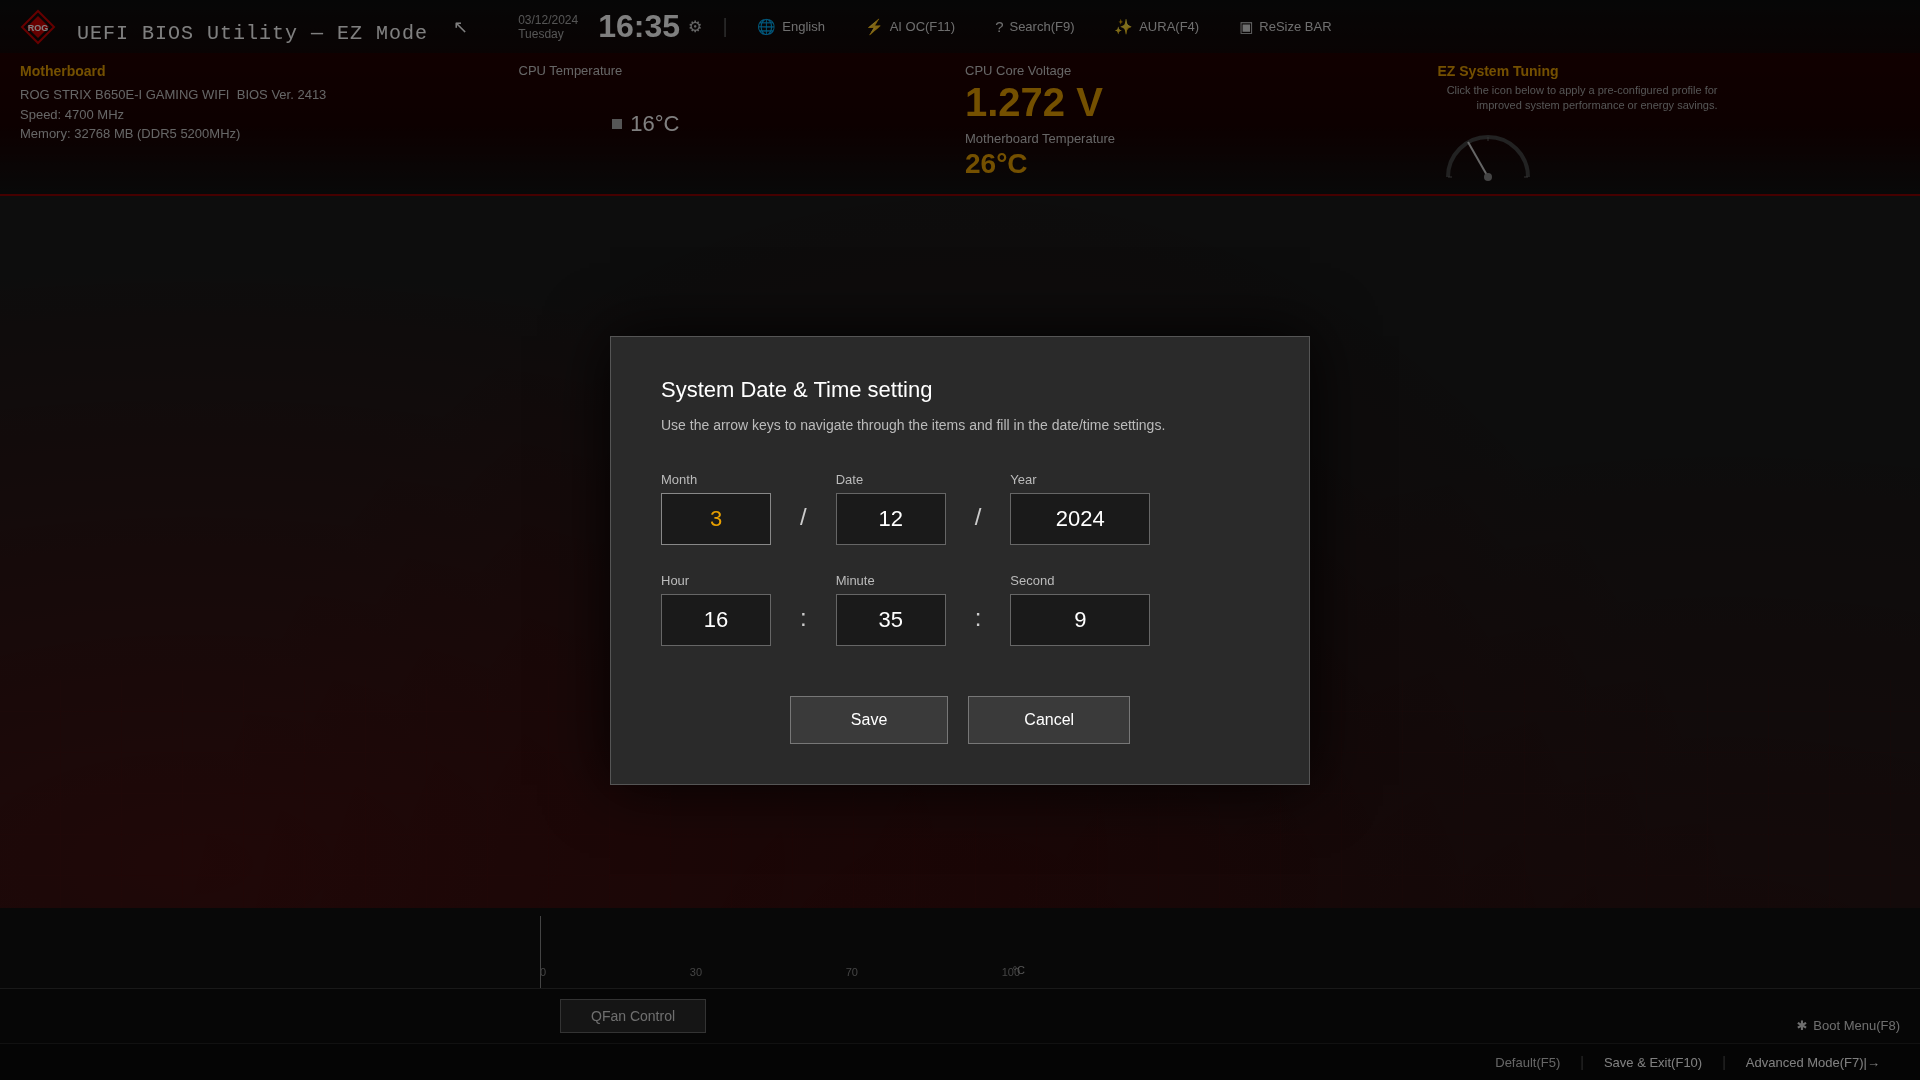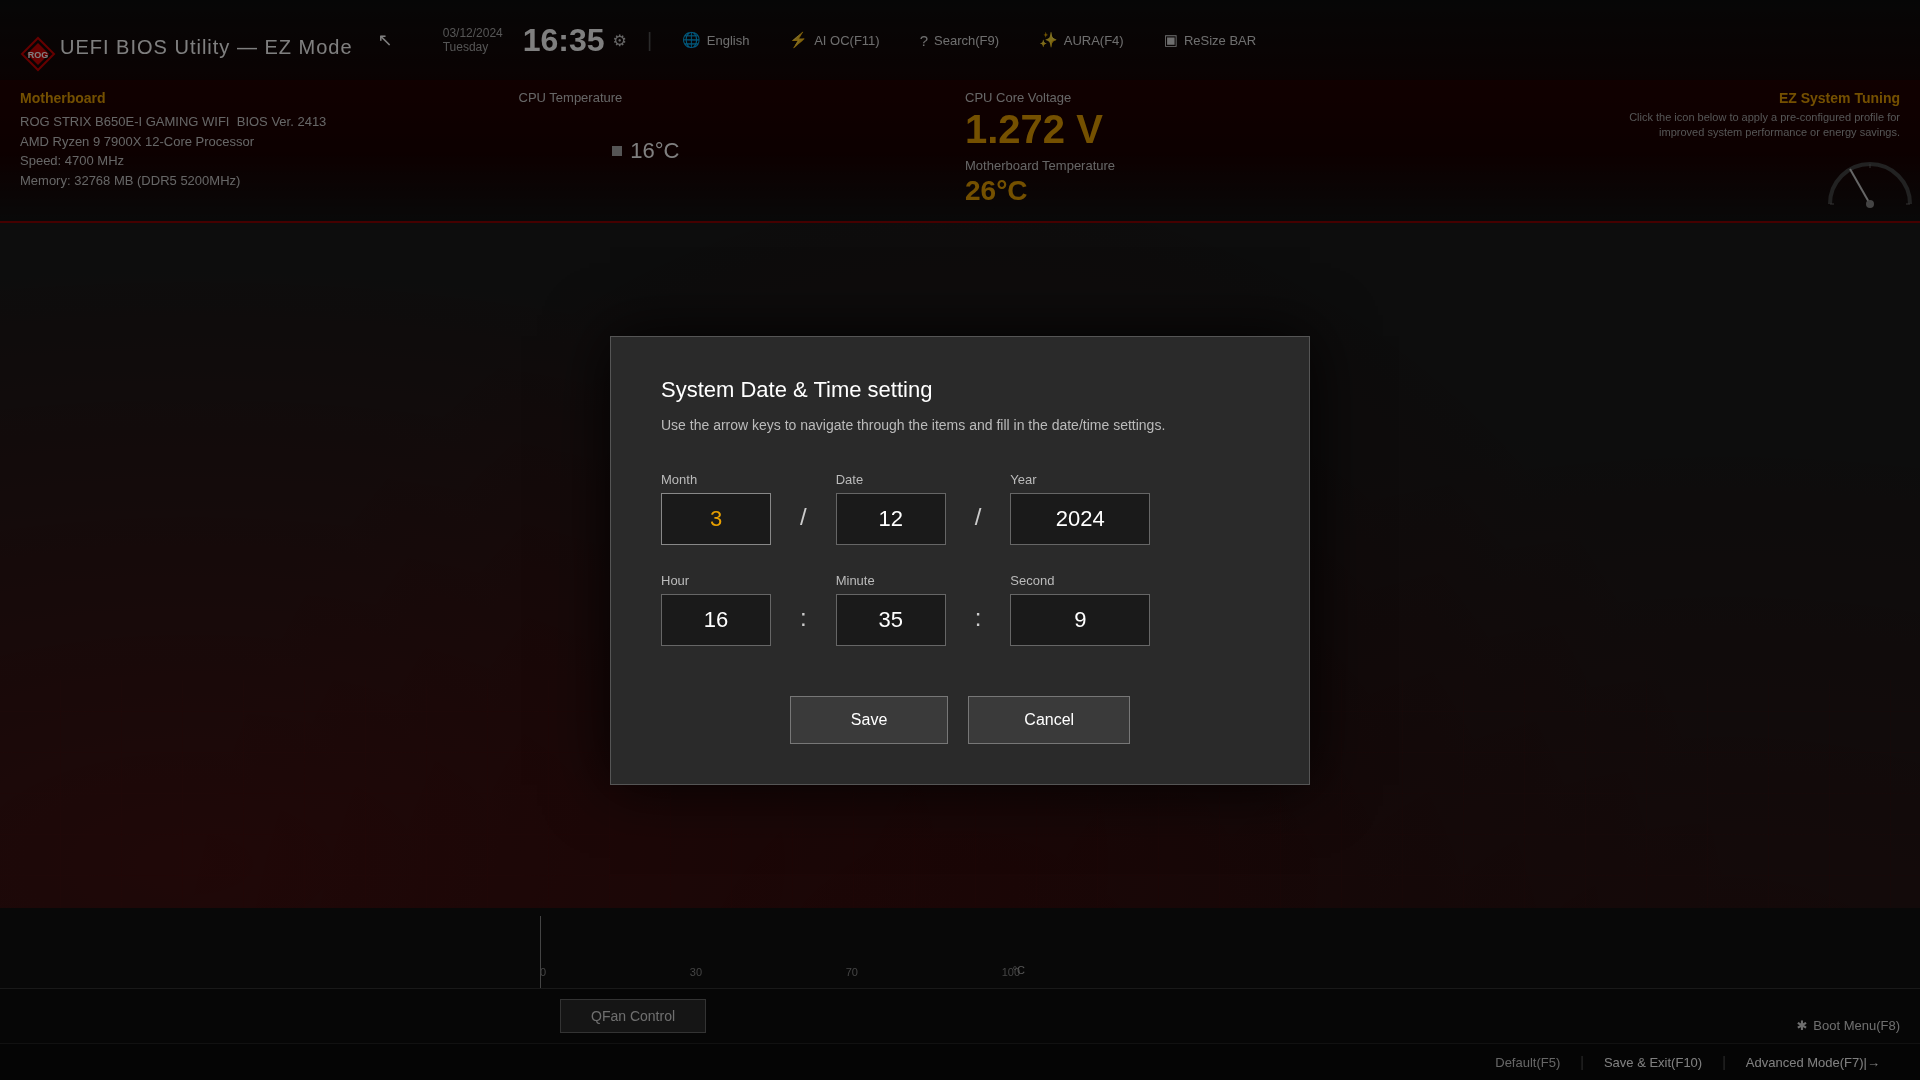--- a/index.html
+++ b/index.html
@@ -60,30 +60,30 @@
     .header-top {
       display: flex;
       align-items: center;
       padding: 8px 20px;
       gap: 20px;
       min-height: 50px;
     }
 
     .logo-area {
       display: flex;
-      align-items: flex-start;
-      gap: 4px;
-      margin-top: 28px;
+      align-items: flex-end;
+      gap: 21px;
     }
 
     .bios-title {
       color: #fff;
       font-size: 20px;
       font-weight: 300;
       letter-spacing: 1px;
+      font-family: Liberation Mono, monospace;
     }
 
     .datetime-area {
       display: flex;
       flex-direction: column;
       align-items: flex-start;
     }
 
     .date-text {
       color: #aaa;
@@ -224,21 +224,20 @@
 
     .mb-temp-value {
       color: #e8a000;
       font-size: 28px;
       font-weight: bold;
     }
 
     .ez-tuning-section {
       display: flex;
       flex-direction: column;
-      align-items: flex-end;
     }
 
     .ez-tuning-label {
       color: #e8a000;
       font-size: 14px;
       font-weight: 600;
       margin-bottom: 4px;
     }
 
     .ez-tuning-desc {
@@ -559,21 +558,20 @@
     </div>
   </div>
 
   <div class="info-panel">
 
     <div class="info-section">
       <div class="info-label">Motherboard</div>
       <div class="info-value">
         <span>ROG STRIX B650E-I GAMING WIFI</span>&nbsp;&nbsp;<span>BIOS Ver. 2413</span>
       </div>
-      <div class="info-value">AMD Ryzen 9 7900X 12-Core Processor</div>
       <div class="info-value">Speed: 4700 MHz</div>
       <div class="info-value">Memory: 32768 MB (DDR5 5200MHz)</div>
     </div>
 
     <div class="cpu-temp-section">
       <div class="cpu-temp-label">CPU Temperature</div>
       <div class="temp-bar-container">
         <div class="temp-bar">
           <div class="temp-bar-fill"></div>
           <div class="temp-indicator"></div>

